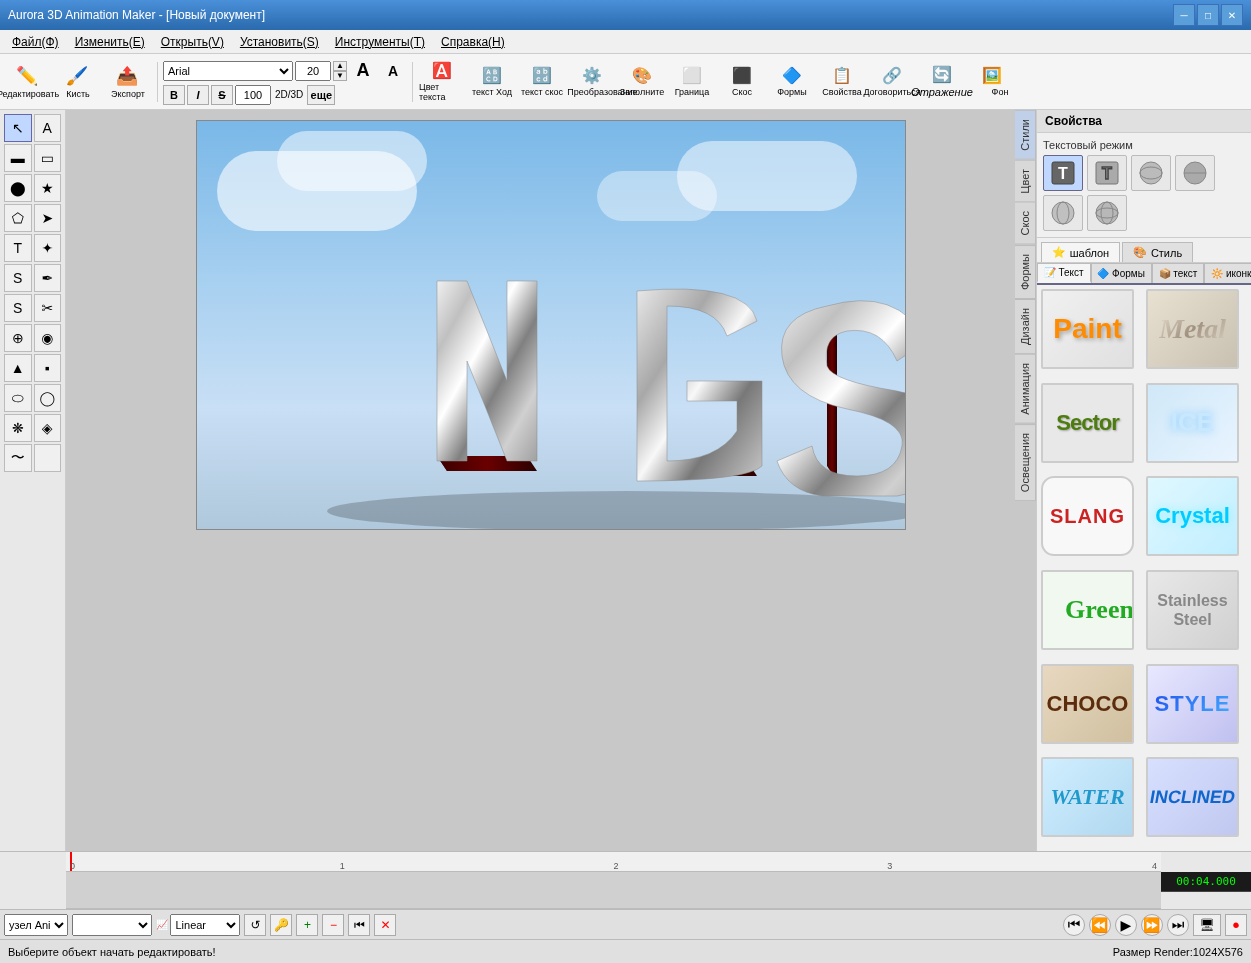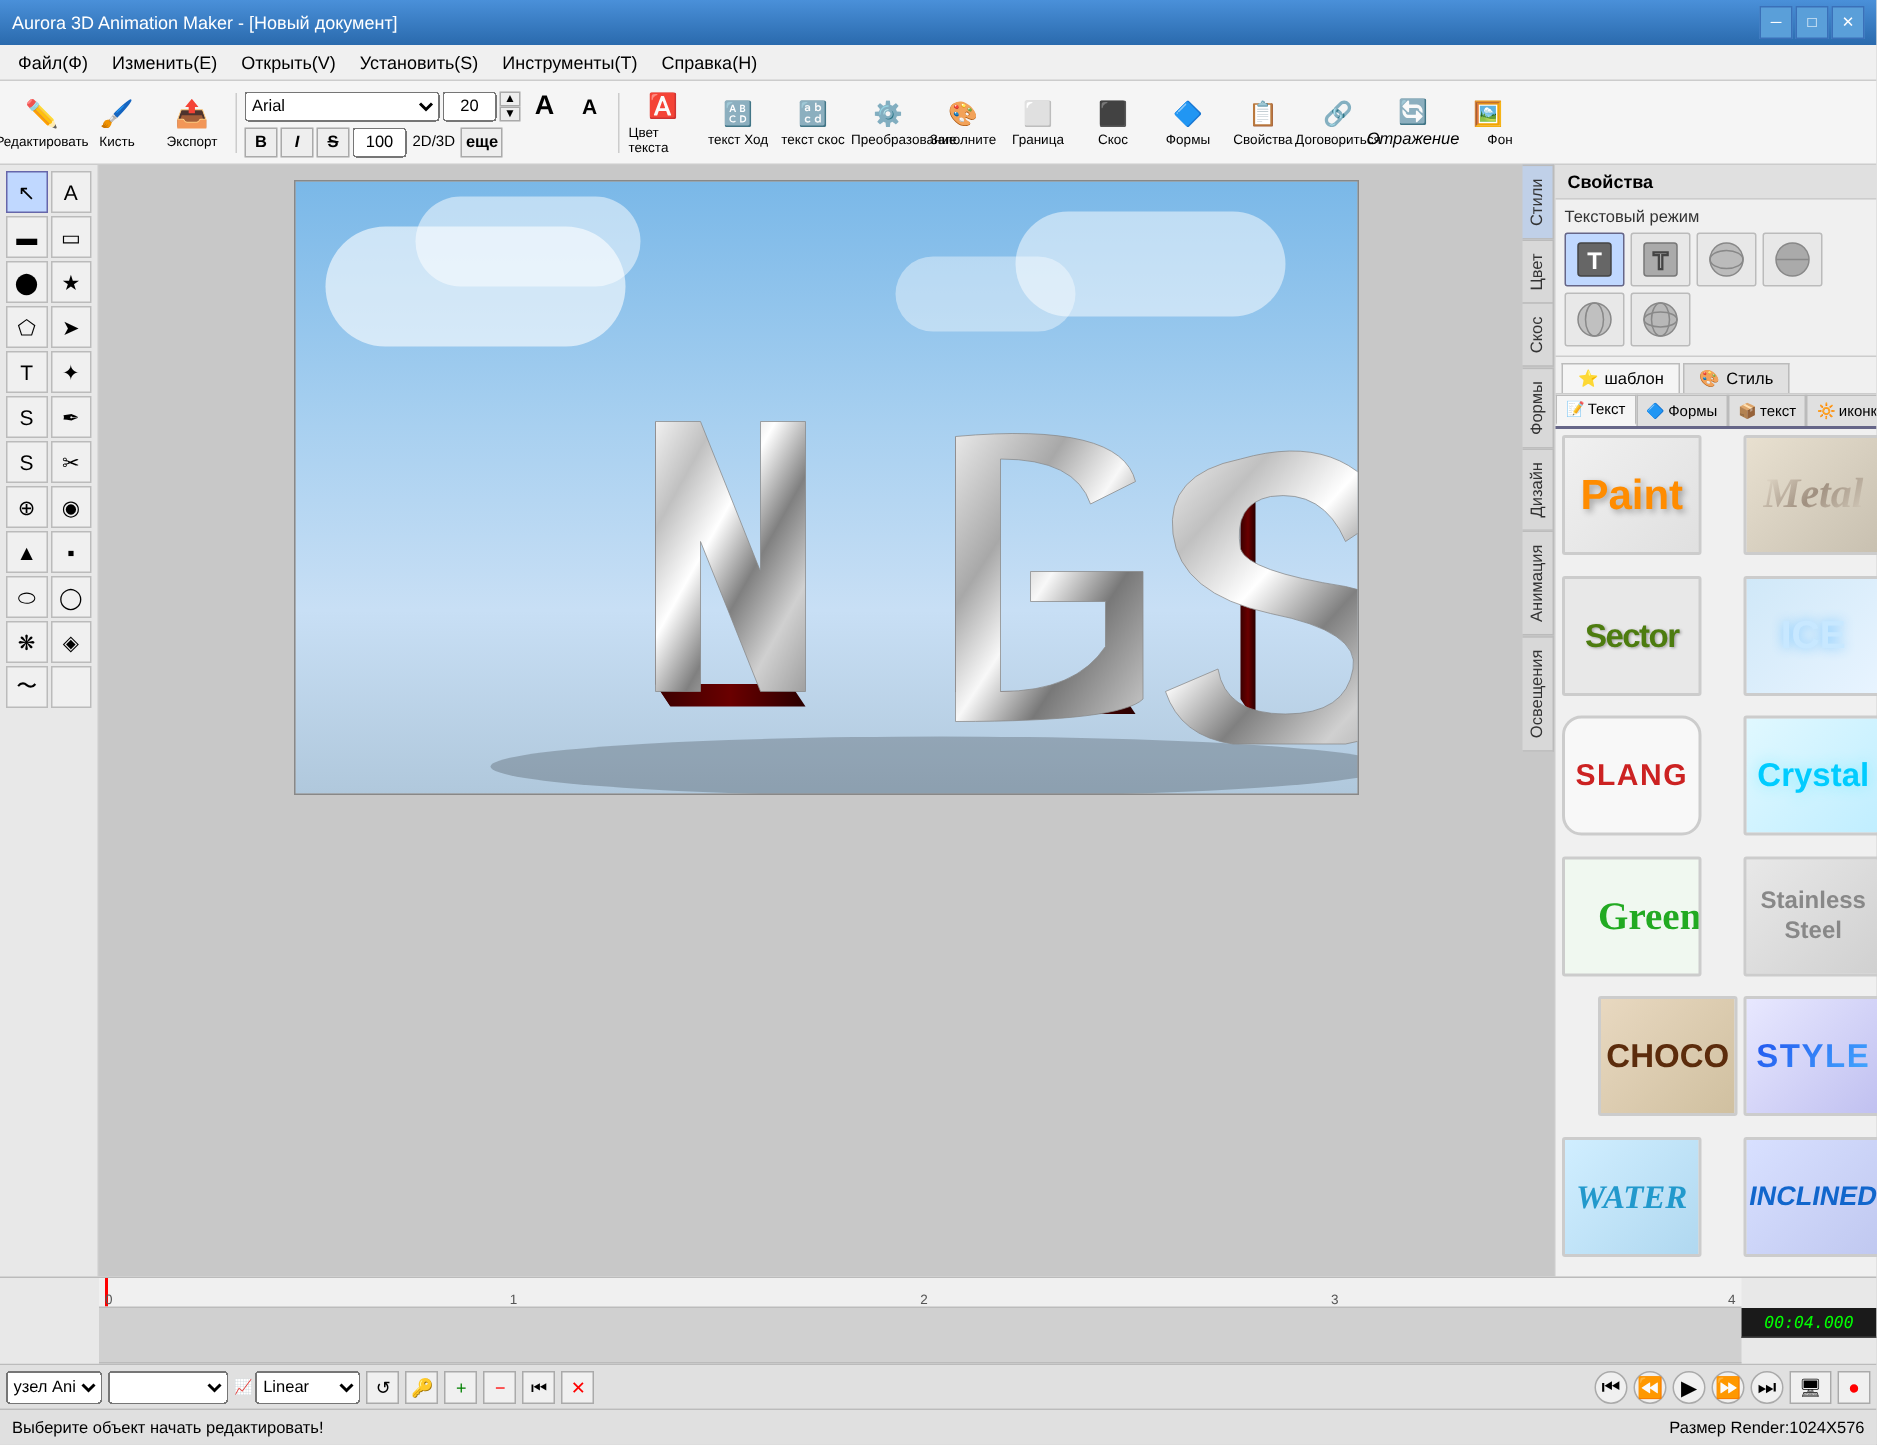--- a/index.html
+++ b/index.html
@@ -28,20 +28,21 @@
       height: 24px;
       display: flex;
       align-items: center;
       padding: 0 4px;
       border-bottom: 1px solid #ccc;
       font-size: 12px;
     }
     .menu-item {
       padding: 2px 8px;
       cursor: pointer;
+      text-decoration: underline;
     }
 
     
     #toolbar {
       background: #f5f5f5;
       height: 56px;
       border-bottom: 1px solid #ccc;
       display: flex;
       align-items: center;
       padding: 2px 4px;
@@ -648,21 +649,21 @@
       </div>
 
       <div class="style-thumb" style="background: #f0f8f0; padding-left: 24px;">
         <span class="thumb-text-green">Green</span>
       </div>
 
       <div class="style-thumb" style="background: linear-gradient(135deg, #e8e8e8, #d0d0d0);">
         <span class="thumb-text-steel">Stainless Steel</span>
       </div>
 
-      <div class="style-thumb" style="background: linear-gradient(135deg, #e8d8c0, #d0c0a0); margin-left: 24px;">
+      <div class="style-thumb" style="background: linear-gradient(135deg, #e8d8c0, #d0c0a0);">
         <span class="thumb-text-choco">CHOCO</span>
       </div>
 
       <div class="style-thumb" style="background: linear-gradient(135deg, #e8e8ff, #c0c0f0);">
         <span class="thumb-text-style">STYLE</span>
       </div>
 
       <div class="style-thumb" style="background: linear-gradient(135deg, #d0eeff, #b0d8f0);">
         <span class="thumb-text-water">WATER</span>
       </div>
@@ -690,21 +691,21 @@
     <div style="position:absolute;left:4px;top:0;bottom:0;width:2px;background:red;"></div>
     <span class="ruler-tick" style="left:4px;">0</span>
     <span class="ruler-tick" style="left:25%;">1</span>
     <span class="ruler-tick" style="left:50%;">2</span>
     <span class="ruler-tick" style="left:75%;">3</span>
     <span class="ruler-tick" style="right:4px;">4</span>
 
   </div>
   <div id="timeline-track" style="height:20px; background:#d0d0d0; margin-left:66px; margin-right:90px; position:relative; border-bottom:1px solid #bbb;">
 
-    <div style="position:absolute;right:-90px;top:0;width:90px;font-style:italic;">
+    <div style="position:absolute;right:-90px;top:0;width:90px;">
       <div class="tl-time-box">00:04.000</div>
     </div>
   </div>
 </div>
 
 <div id="timeline-controls" style="height:30px; background:#e0e0e0; border-top:1px solid #bbb; display:flex; align-items:center; padding:2px 4px; gap:4px;">
   <select class="tl-select">
     <option>узел Ani</option>
   </select>
   <select class="tl-select" style="width:80px;">

